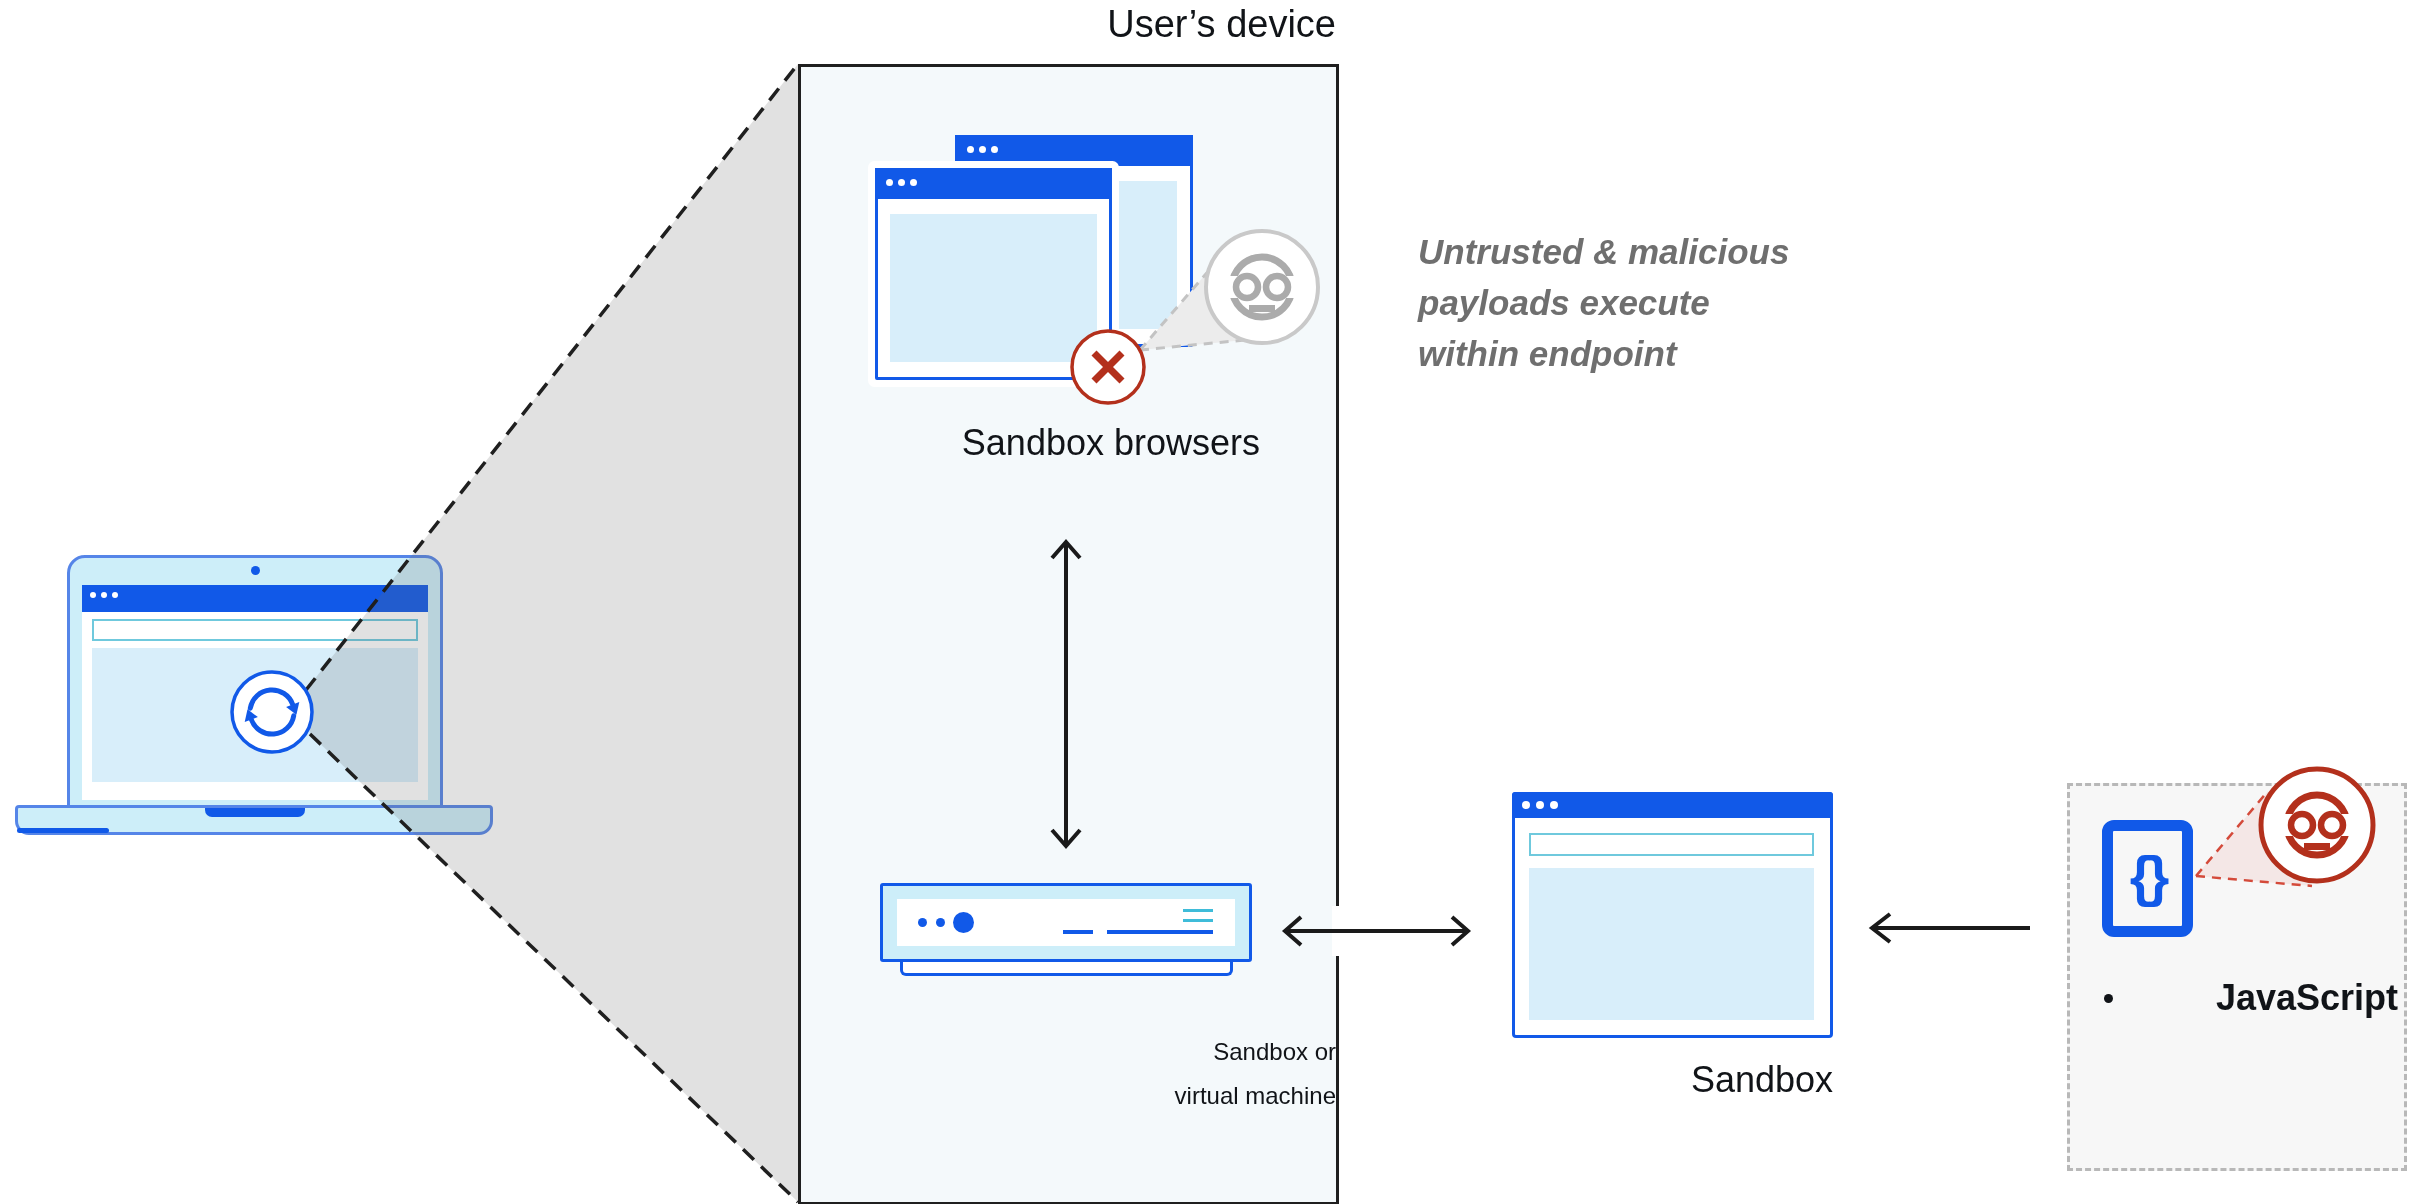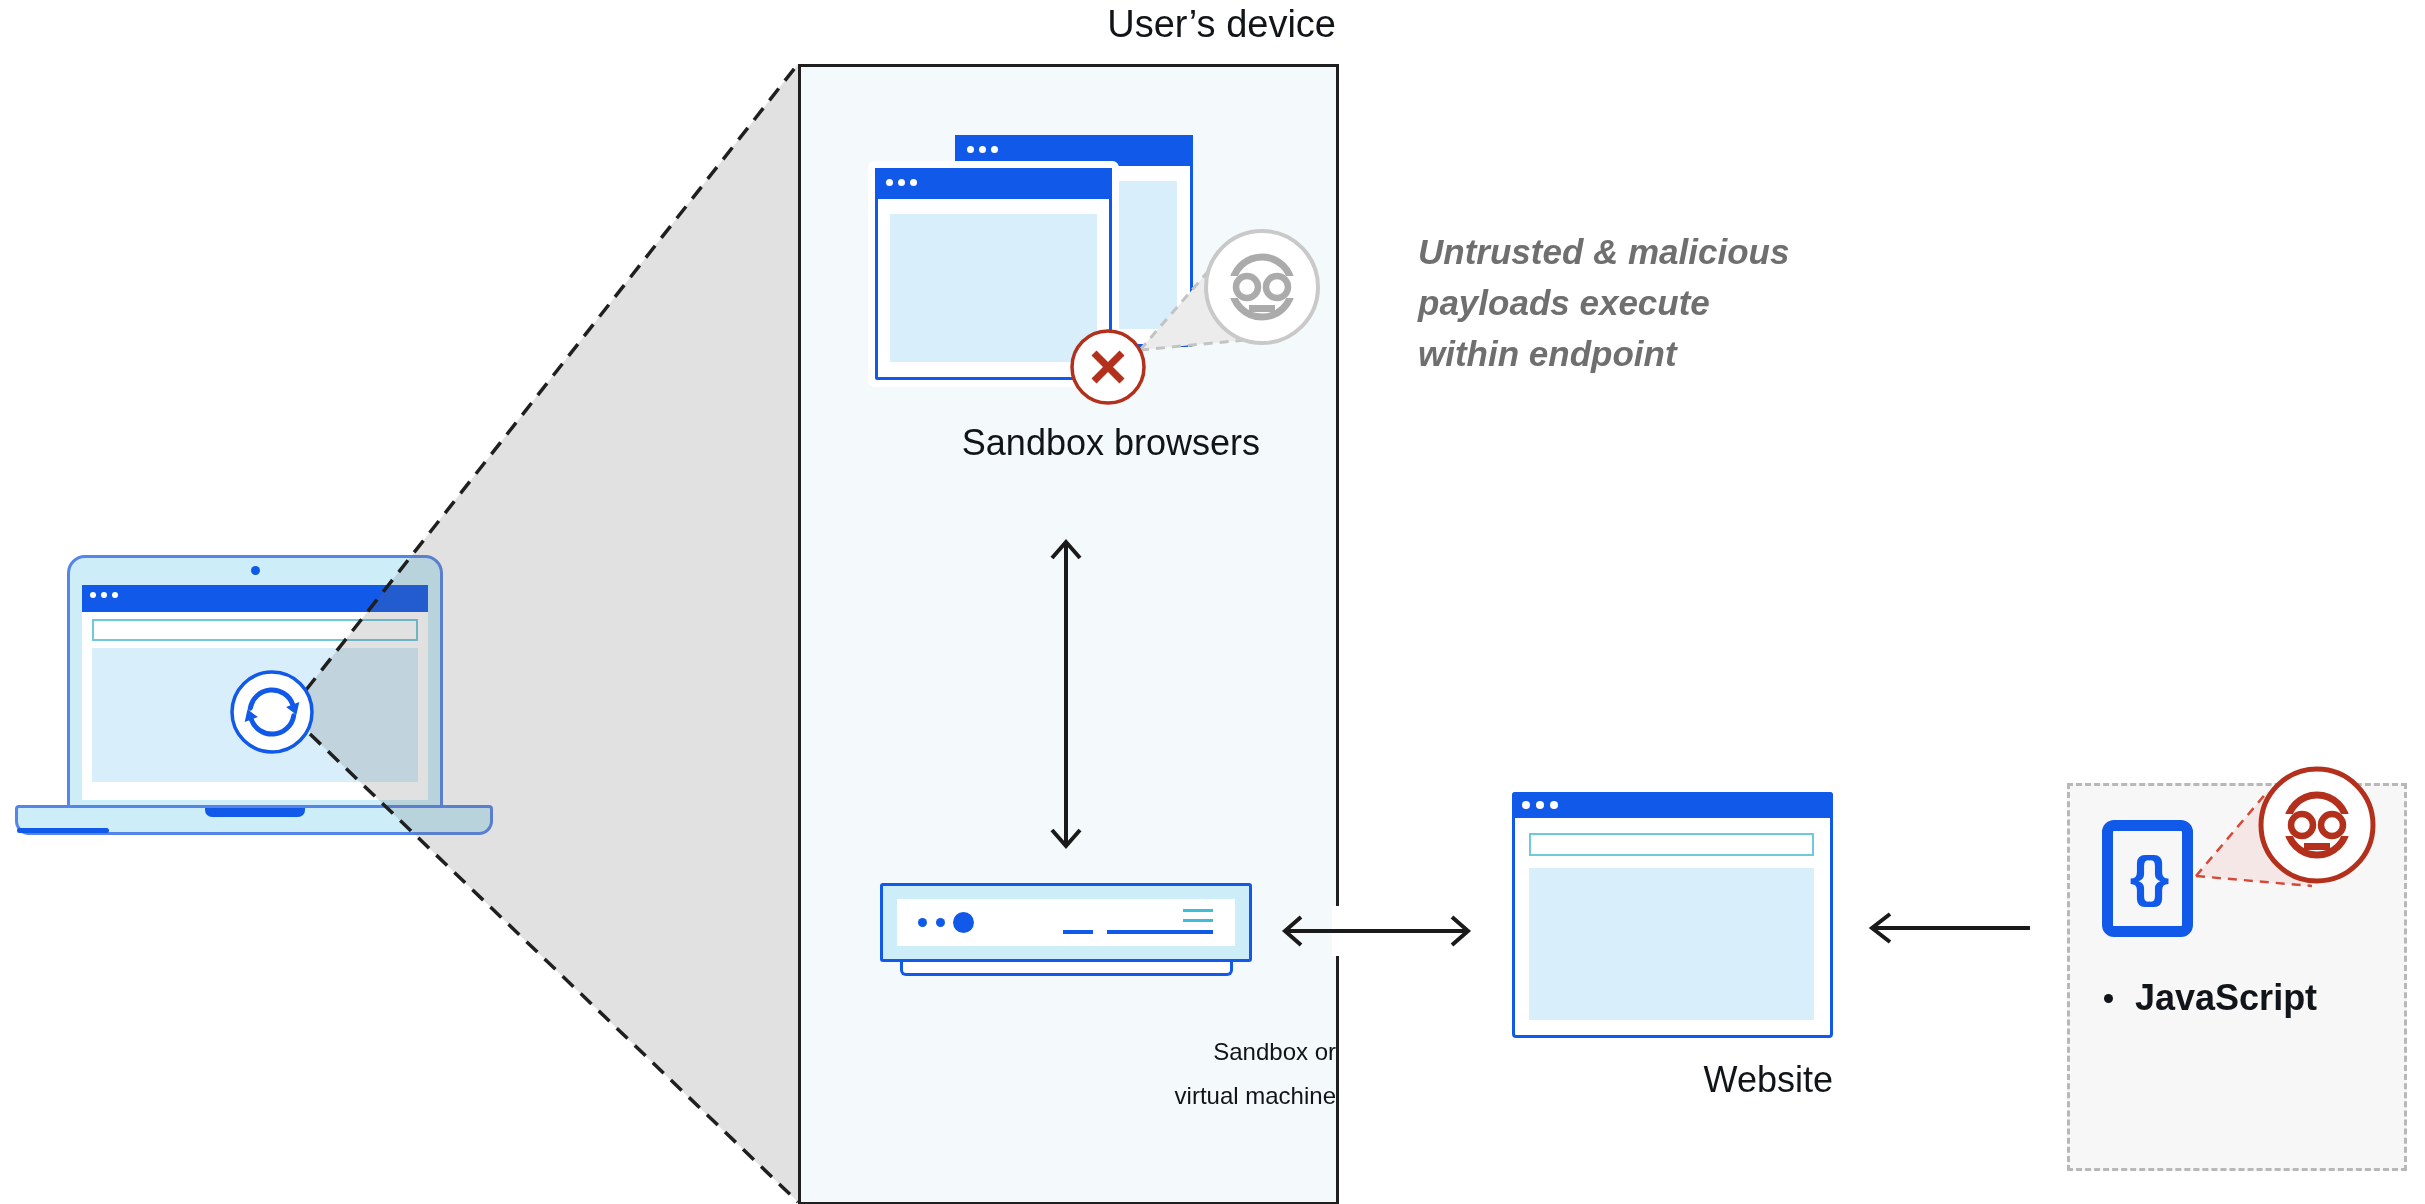--- a/index.html
+++ b/index.html
@@ -60,21 +60,21 @@
   
   #annotation{left:1418px;top:226px;width:520px;font-size:35px;line-height:51px;font-weight:700;
               font-style:italic;color:#6f6f6f;text-align:left;}
 
   
   #payload-box{left:2067px;top:783px;width:334px;height:382px;background:#f7f7f7;border:3px dashed #b8b8b8;}
   #code-icon{left:2102px;top:820px;width:69px;height:95px;border:11px solid #1159e8;border-radius:12px;
              display:flex;align-items:center;justify-content:center;}
   #code-glyph{font-size:56px;font-weight:700;color:#1159e8;letter-spacing:-4px;line-height:1;padding-bottom:6px;}
   #payload-list{left:2098px;top:972px;width:300px;}
-  .payload-item{display:flex;align-items:center;height:52px;font-size:36px;font-weight:700;color:#111418;}
+  .payload-item{display:flex;align-items:center;height:52px;font-size:36px;font-weight:700;color:#111418;justify-content:space-between;}
   .bullet{width:9px;height:9px;border-radius:50%;background:#111418;margin:0 22px 0 6px;flex:0 0 auto;}
 </style>
 </head>
 <body>
 
 <div id="stage">
 
   <div class="abs" id="laptop-lid"></div>
   <div class="abs" id="laptop-camera"></div>
   <div class="abs" id="laptop-screen"></div>
@@ -126,21 +126,21 @@
   <div class="abs label preline" id="vm-label" style="z-index:4;">Sandbox or
 virtual machine</div>
 
   <div class="abs" id="site-win"></div>
   <div class="abs" id="site-bar"></div>
   <div class="abs dot" style="left:1522px;top:801px;width:8px;height:8px;"></div>
   <div class="abs dot" style="left:1536px;top:801px;width:8px;height:8px;"></div>
   <div class="abs dot" style="left:1550px;top:801px;width:8px;height:8px;"></div>
   <div class="abs" id="site-url"></div>
   <div class="abs" id="site-content"></div>
-  <div class="abs label" id="site-label">Website</div>
+  <div class="abs label" id="site-label">Sandbox</div>
 
   <div class="abs preline" id="annotation">Untrusted &amp; malicious
 payloads execute
 within endpoint</div>
 
   <div class="abs" id="payload-box"></div>
   <div class="abs" id="code-icon">
     <span id="code-glyph">{}</span>
   </div>
   <div class="abs" id="payload-list">

